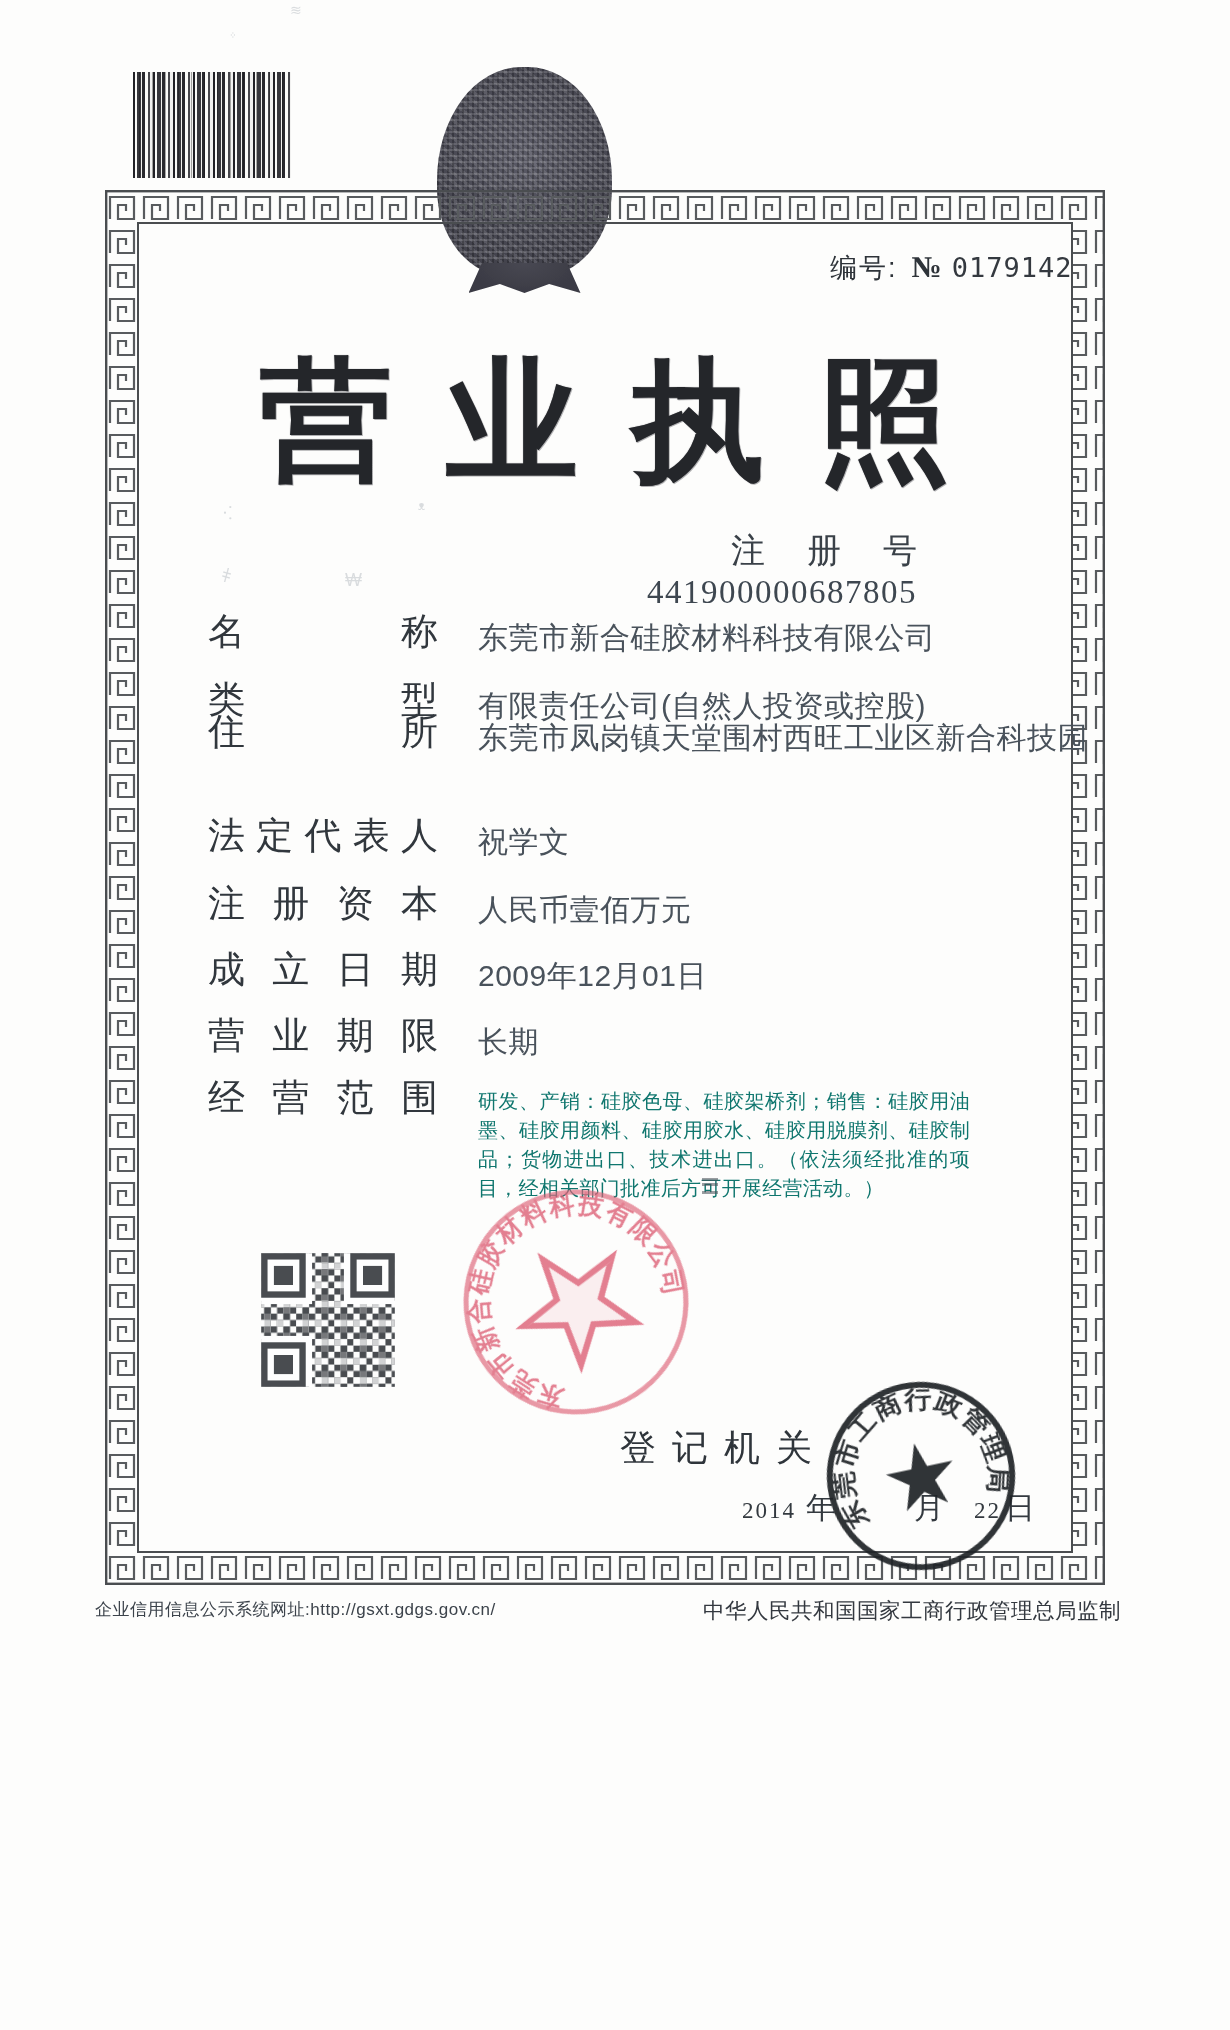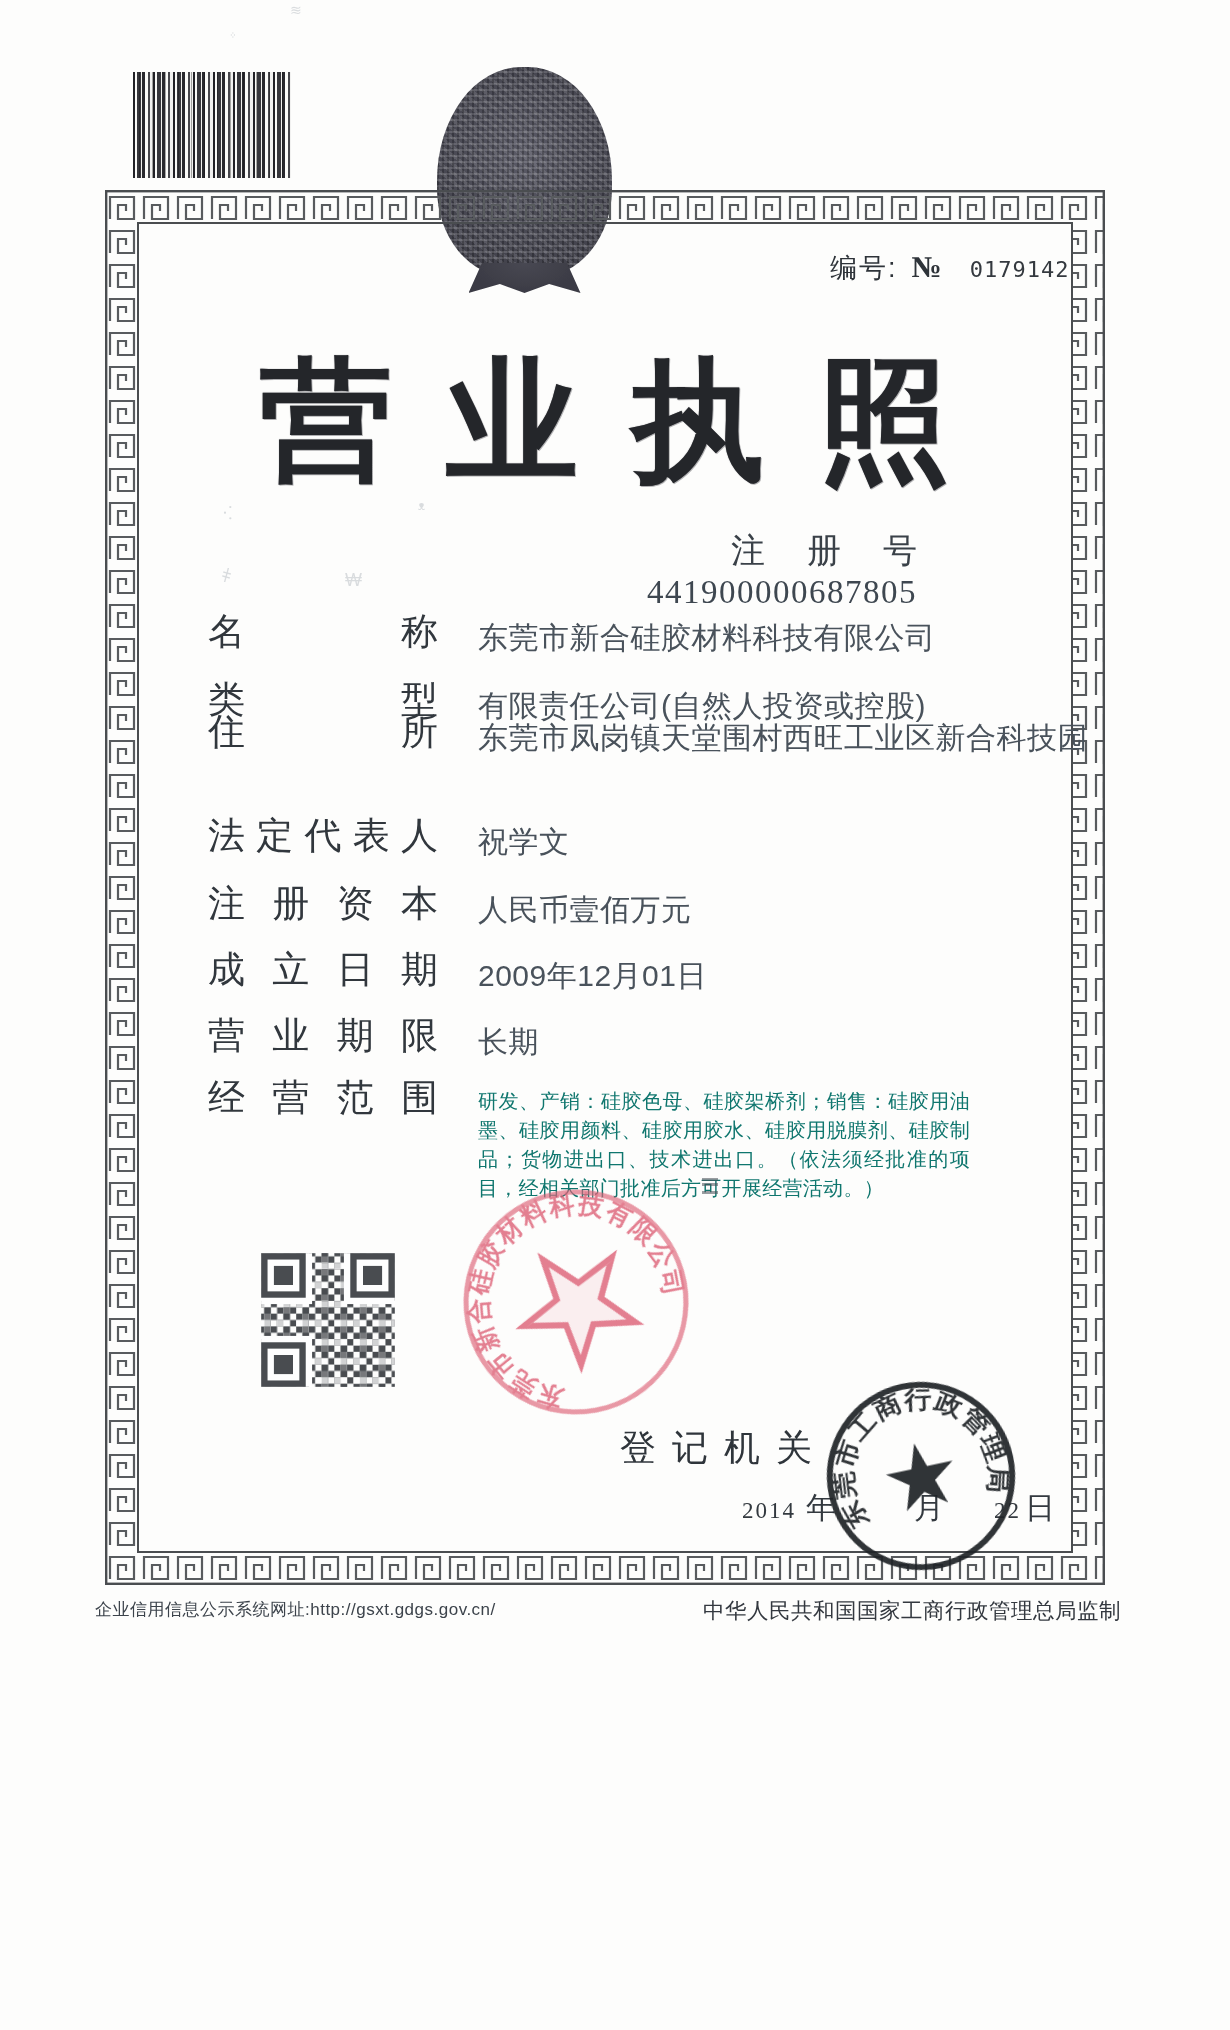--- a/index.html
+++ b/index.html
@@ -36,21 +36,21 @@
     filter:blur(.5px) contrast(1.04);
   }
   .emblem:after{content:"";position:absolute;left:18%;bottom:-16px;width:64%;height:30px;
     background:radial-gradient(ellipse at 50% 0%,#4a4a54 0%,#3e3e47 70%);
     clip-path:polygon(12% 0,88% 0,100% 100%,72% 70%,50% 100%,28% 70%,0 100%);
     filter:blur(.5px);}
 
   
   .serial{left:830px;top:250px;font-size:27px;color:#2e3339;letter-spacing:2px;white-space:nowrap;}
   .serial .no-sign{font-family:"Liberation Serif",serif;font-weight:bold;font-size:30px;margin:0 8px 0 14px;}
-  .serial .no-num{font-family:"DejaVu Sans Mono",monospace;font-size:22px;letter-spacing:1px;color:#34393f;margin-left:18px;}
+  .serial .no-num{font-family:"DejaVu Sans Mono",monospace;font-size:27px;letter-spacing:1px;color:#34393f;}
 
   
   .title{
     left:105px;top:348px;width:1000px;text-align:center;
     font-size:132px;line-height:1.1;font-weight:bold;color:#26282c;
     letter-spacing:54px;text-indent:54px;white-space:nowrap;
     text-shadow:0 0 1px rgba(40,40,45,.7), 1px 1px 0 rgba(60,60,66,.35);
     filter:blur(.3px) contrast(1.02);
   }
 
@@ -81,21 +81,21 @@
 
   
   .qr{left:258px;top:1250px;width:140px;height:140px;filter:blur(.3px);opacity:.85;}
 
   
   .registrar{left:620px;top:1424px;font-size:36px;letter-spacing:16px;color:#2f353b;white-space:nowrap;}
   .date-line{left:742px;top:1488px;font-size:30px;color:#33393f;white-space:nowrap;z-index:2;}
   .date-line .num{font-family:"Liberation Serif",serif;font-size:23px;letter-spacing:2px;}
   .date-line .u-year{margin-left:10px;}
   .date-line .u-month{margin-left:78px;}
-  .date-line .d-day{margin-left:50px;}
+  .date-line .d-day{margin-left:30px;}
   .date-line .u-day{margin-left:4px;}
 
   
   .black-stamp{left:823px;top:1378px;width:196px;height:196px;transform:rotate(-12deg);
     z-index:6;opacity:.92;filter:blur(.25px);}
 
   
   .footer-left{left:95px;top:1598px;font-size:17px;color:#3c434b;letter-spacing:.5px;}
   .footer-right{left:703px;top:1596px;font-size:21.5px;color:#33383f;letter-spacing:.5px;}
 

